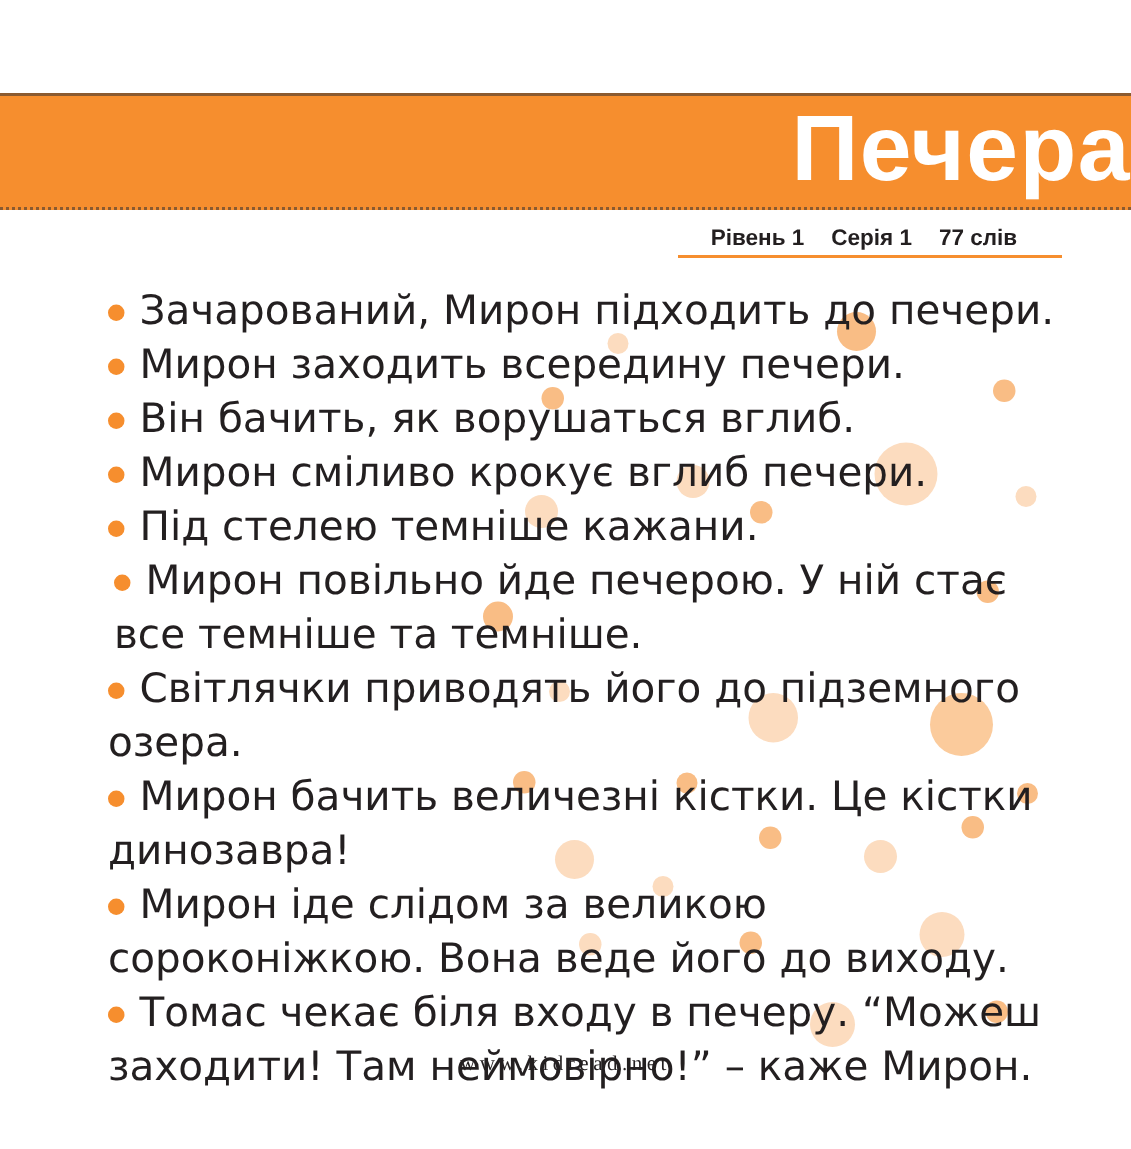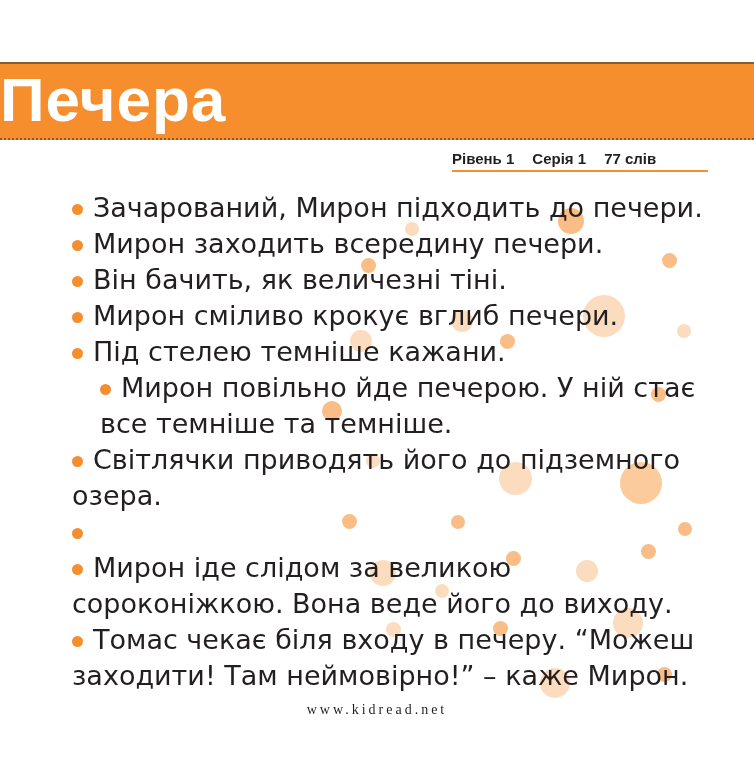--- a/index.html
+++ b/index.html
@@ -1,25 +1,25 @@
 <!DOCTYPE html>
 <html><head>
 <meta charset="utf-8">
 <style>
   html, body { margin:0; padding:0; background:#ffffff; }
   body { width:754px; height:766px; position:relative; overflow:hidden;
          font-family:"DejaVu Sans", "Liberation Sans", sans-serif; color:#231f20; }
   .banner { position:absolute; left:0; top:62px; width:754px; height:74px; background:#f68e2e;
             border-top:2px solid #8a5a30; border-bottom:2px dotted #8a5a30; }
-  .banner-title { position:absolute; left:0; right:0; top:60px; text-align:left;
+  .banner-title { position:absolute; left:0; right:0; top:60px; text-align:right;
                   font-family:"Liberation Sans", sans-serif; font-weight:bold; font-size:62px;
                   color:#ffffff; letter-spacing:1px; line-height:80px; }
   .meta { position:absolute; left:452px; top:150px; width:256px; height:22px;
           border-bottom:2px solid #f68e2e; font-family:"Liberation Sans", sans-serif;
-          font-weight:bold; font-size:15px; display:flex; gap:18px; justify-content:flex-start;
+          font-weight:bold; font-size:15px; display:flex; gap:18px; justify-content:center;
           padding-right:8px; box-sizing:border-box; color:#231f20; }
   .dot { position:absolute; border-radius:50%; }
   .story { position:absolute; left:72px; top:190px; width:640px; font-size:27px; line-height:36px;
            font-family:"DejaVu Sans", sans-serif; }
   .story p { margin:0; }
   .bullet { display:inline-block; width:11px; height:11px; border-radius:50%; background:#f68e2e;
             margin-right:10px; vertical-align:2px; }
   .footer { position:absolute; left:0; right:0; top:702px; text-align:center; font-size:14px;
             letter-spacing:3px; color:#231f20; font-family:Liberation Serif, serif; }
 </style>
@@ -61,23 +61,23 @@
   <div class="dot" style="left:613px;top:608px;width:30px;height:30px;background:#fcdcbf;"></div>
   <div class="dot" style="left:386px;top:622px;width:15px;height:15px;background:#fcdcbf;"></div>
   <div class="dot" style="left:493px;top:621px;width:15px;height:15px;background:#f9bd85;"></div>
   <div class="dot" style="left:540px;top:668px;width:30px;height:30px;background:#fcdcbf;"></div>
   <div class="dot" style="left:657px;top:667px;width:15px;height:15px;background:#f9bd85;"></div>
 </div>
 
 <div class="story">
   <p><span class="bullet"></span><span>Зачарований, Мирон підходить до печери.</span></p>
   <p><span class="bullet"></span><span>Мирон заходить всередину печери.</span></p>
-  <p><span class="bullet"></span><span>Він бачить, як величезні тіні.</span></p>
+  <p><span class="bullet"></span><span>Він бачить, як ворушаться вглиб.</span></p>
   <p><span class="bullet"></span><span>Мирон сміливо крокує вглиб печери.</span></p>
   <p><span class="bullet"></span><span>Під стелею темніше кажани.</span></p>
-  <p style="margin-left:-72px;padding-left:100px;text-indent:0;"><span class="bullet"></span><span>Мирон повільно йде печерою. У ній стає все темніше та темніше.</span></p>
+  <p style="margin-left:-72px;padding-left:76px;text-indent:0;"><span class="bullet"></span><span>Мирон повільно йде печерою. У ній стає все темніше та темніше.</span></p>
   <p><span class="bullet"></span><span>Світлячки приводять його до підземного озера.</span></p>
-  <p><span class="bullet"></span></p>
+  <p><span class="bullet"></span><span>Мирон бачить величезні кістки. Це кістки динозавра!</span></p>
   <p><span class="bullet"></span><span>Мирон іде слідом за великою сороконіжкою. Вона веде його до виходу.</span></p>
   <p><span class="bullet"></span><span>Томас чекає біля входу в печеру. “Можеш заходити! Там неймовірно!” – каже Мирон.</span></p>
 </div>
 
 <div class="footer">www.kidread.net</div>
 
 </body></html>

